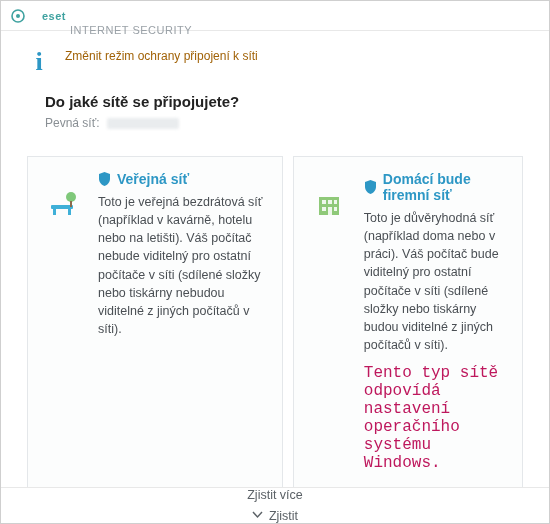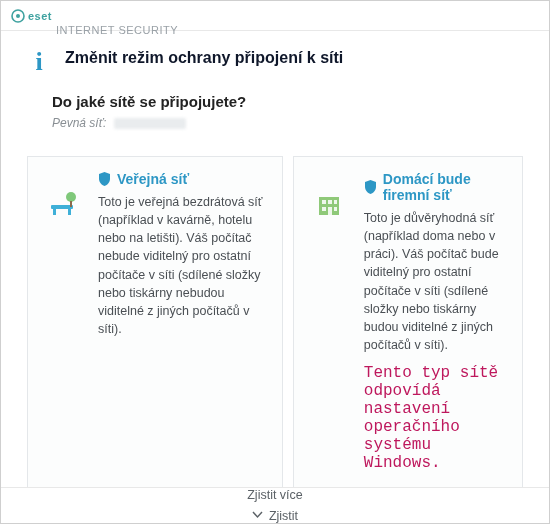--- a/index.html
+++ b/index.html
@@ -1,29 +1,29 @@
 <!DOCTYPE html>
 <html><head>
 <meta charset="utf-8">
 <style>
   * { box-sizing: border-box; margin: 0; padding: 0; }
   html, body { width: 550px; height: 524px; font-family: "Segoe UI", Arial, sans-serif; background: #fff; color: #333; }
   .window { width: 550px; height: 524px; border: 1px solid #cfcfcf; display: flex; flex-direction: column; position: relative; }
   .titlebar { height: 30px; display: flex; align-items: center; padding: 0 10px; border-bottom: 1px solid #e8e8e8; }
   .brand-mark { display: flex; align-items: center; gap: 4px; }
-  .brand-eset { font-weight: 700; font-size: 11px; color: #3fa2a0; letter-spacing: 0.5px; display:flex; align-items:center; gap:3px;}
+  .brand-eset { font-weight: 700; font-size: 11px; color: #3fa2a0; letter-spacing: 0.5px; display:flex; align-items:center; gap:17px;}
   .brand-eset svg { vertical-align: middle; }
   .brand-product { font-size: 11px; color: #9aa1a7; letter-spacing: 0.5px; font-weight: 400; margin-top: 28px; }
   .body { flex: 1; padding: 18px 26px 10px 26px; overflow: hidden; }
   .header-row { display: flex; align-items: flex-start; gap: 14px; }
   .info-icon { color: #2d97c5; font-family: Georgia, 'Times New Roman', serif; font-weight: 700; font-size: 26px; width: 24px; text-align: center; line-height: 1; flex: none; }
-  .header-text h1 { color: #0f172a; font-size: 16px; font-weight: 700; }
-  .sub-block { margin-left: 25px; margin-top: 18px; }
+  .header-text h1 { color: #a16207; font-size: 12px; font-weight: 400; }
+  .sub-block { margin-left: 18px; margin-top: 18px; }
   .question { font-size: 15px; font-weight: 700; color: #222; }
-  .meta { margin-top: 6px; font-size: 12px; color: #898f94; font-style: italic; }
+  .meta { margin-top: 6px; font-size: 12px; color: #898f94; }
   .meta .blur { display:inline-block; width:72px; height:11px; background:#e9ecee; filter: blur(1.5px); border-radius:2px; vertical-align:middle; margin-left:4px;}
   .options { margin-top: 26px; display: flex; flex-direction: row; gap: 10px; }
   .option { border: 1px solid #e4e7ea; background: #fcfdfd; padding: 14px 16px 16px 16px; display: flex; gap: 14px; align-items: flex-start; cursor: pointer; }
   .opt-icon { width: 40px; flex: none; display:flex; align-items:flex-start; justify-content:center; padding-top: 18px;}
   .opt-body { flex: 1; }
   .opt-title { font-size: 14px; font-weight: 600; color: #2d97c5; display: flex; align-items: center; gap: 6px; }
   .opt-title .suffix { color: #8a9198; font-weight: 400; }
   .opt-desc { margin-top: 6px; font-size: 12.5px; line-height: 1.45; color: #4a4f54; }
   .opt-note { margin-top: 10px; font-size: 16px; color: #be185d; font-family: Liberation Mono, monospace; }
   .btn-row { display: flex; justify-content: flex-end; margin-top: 18px; padding-right: 4px;}

